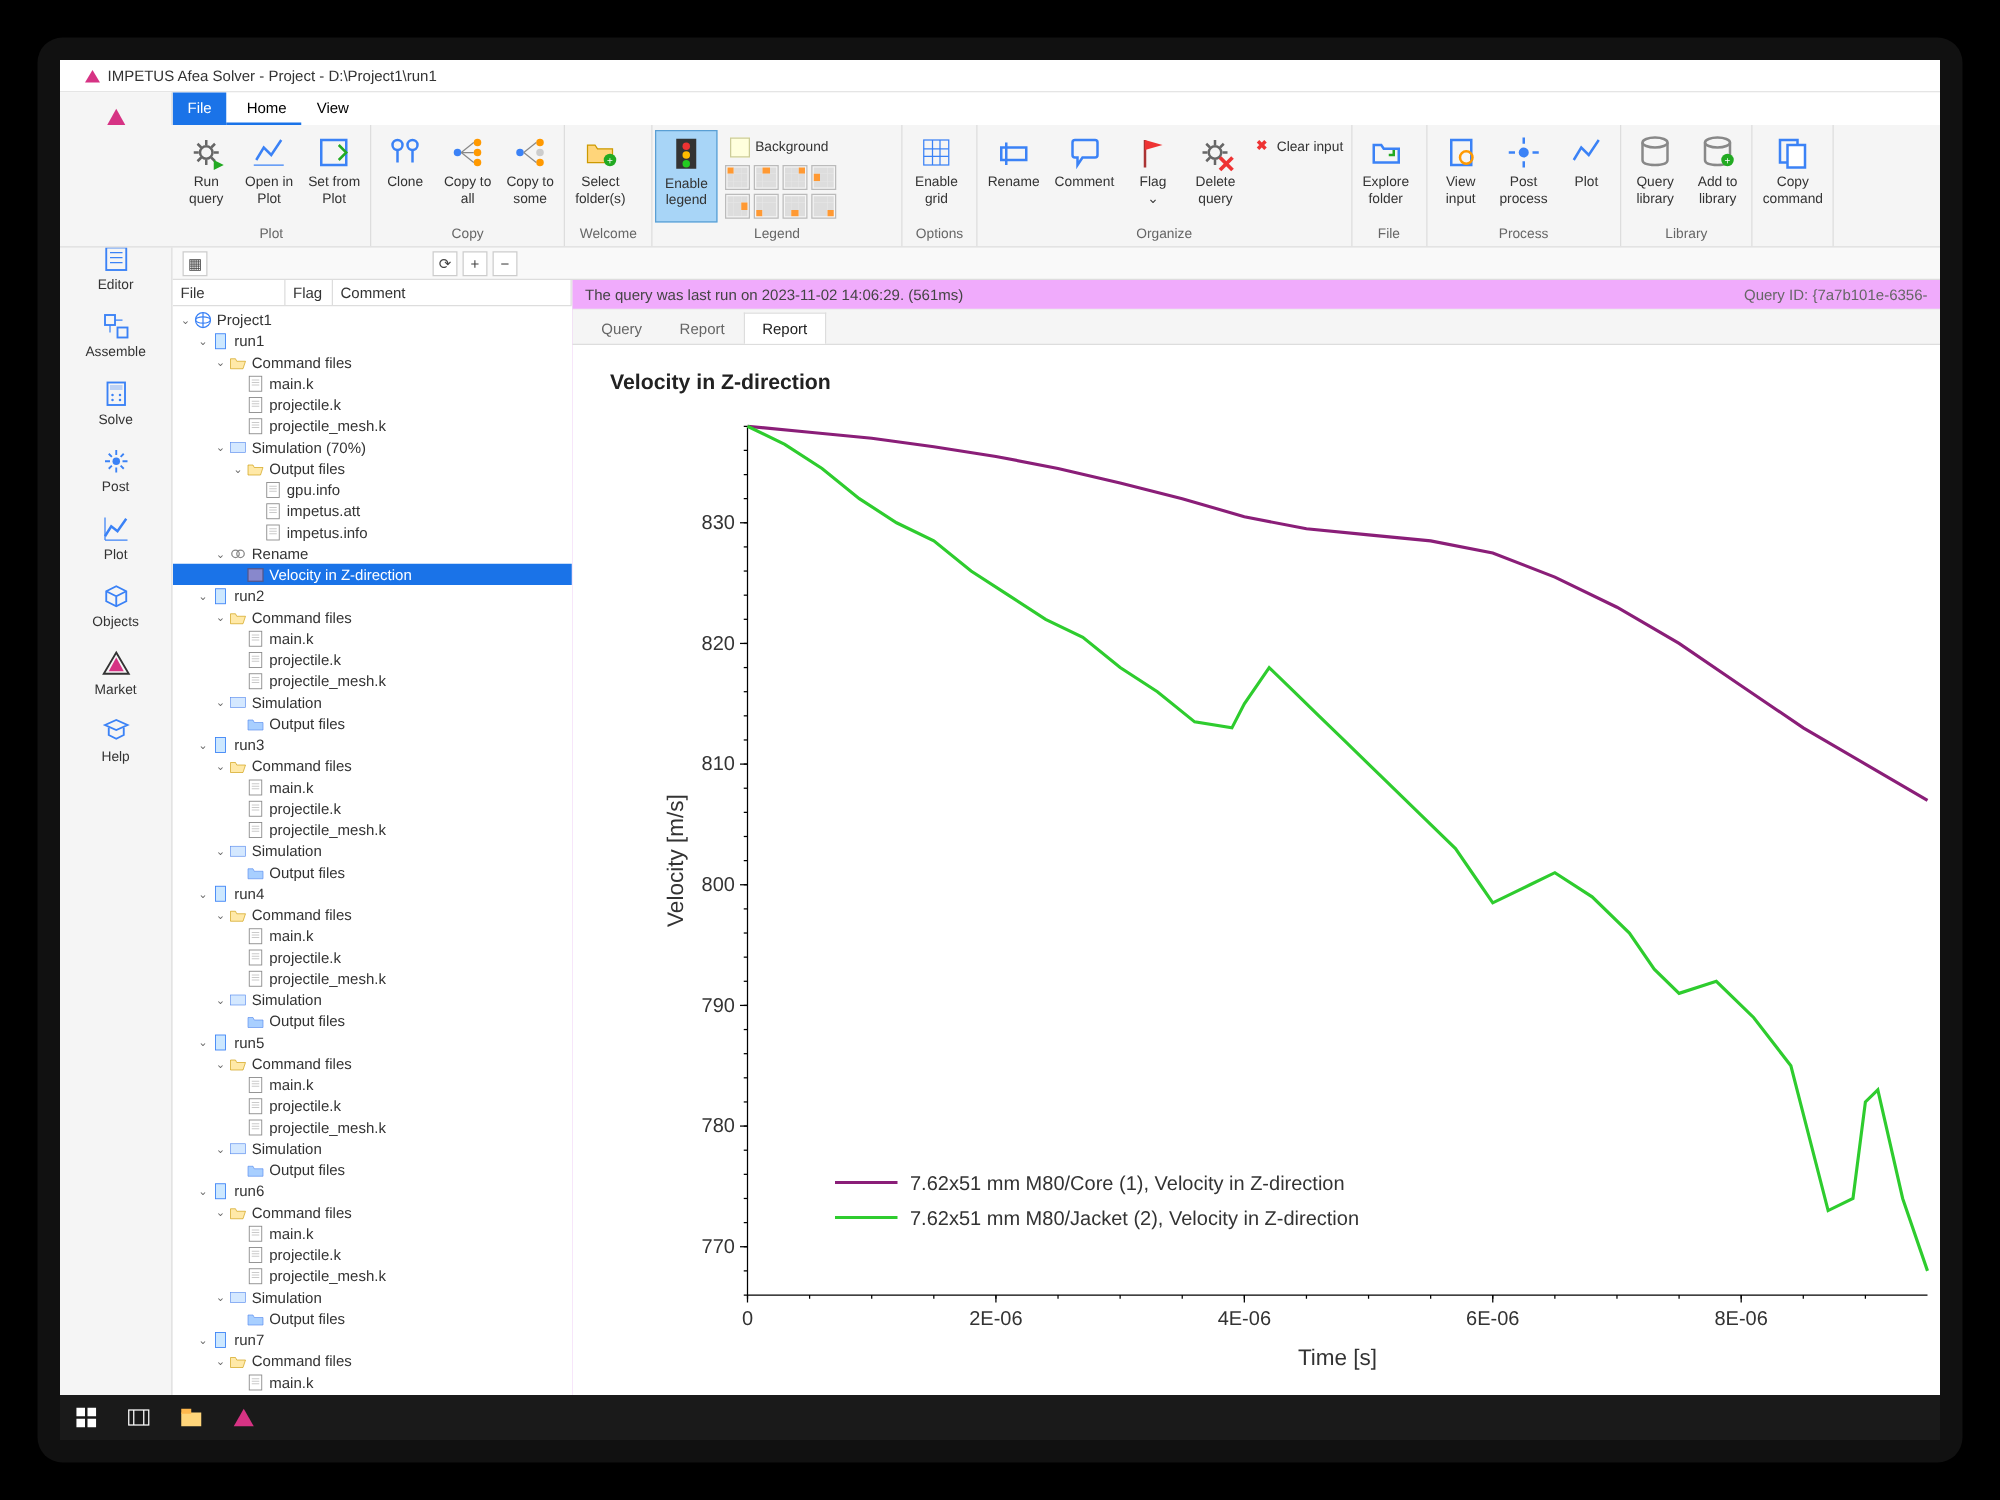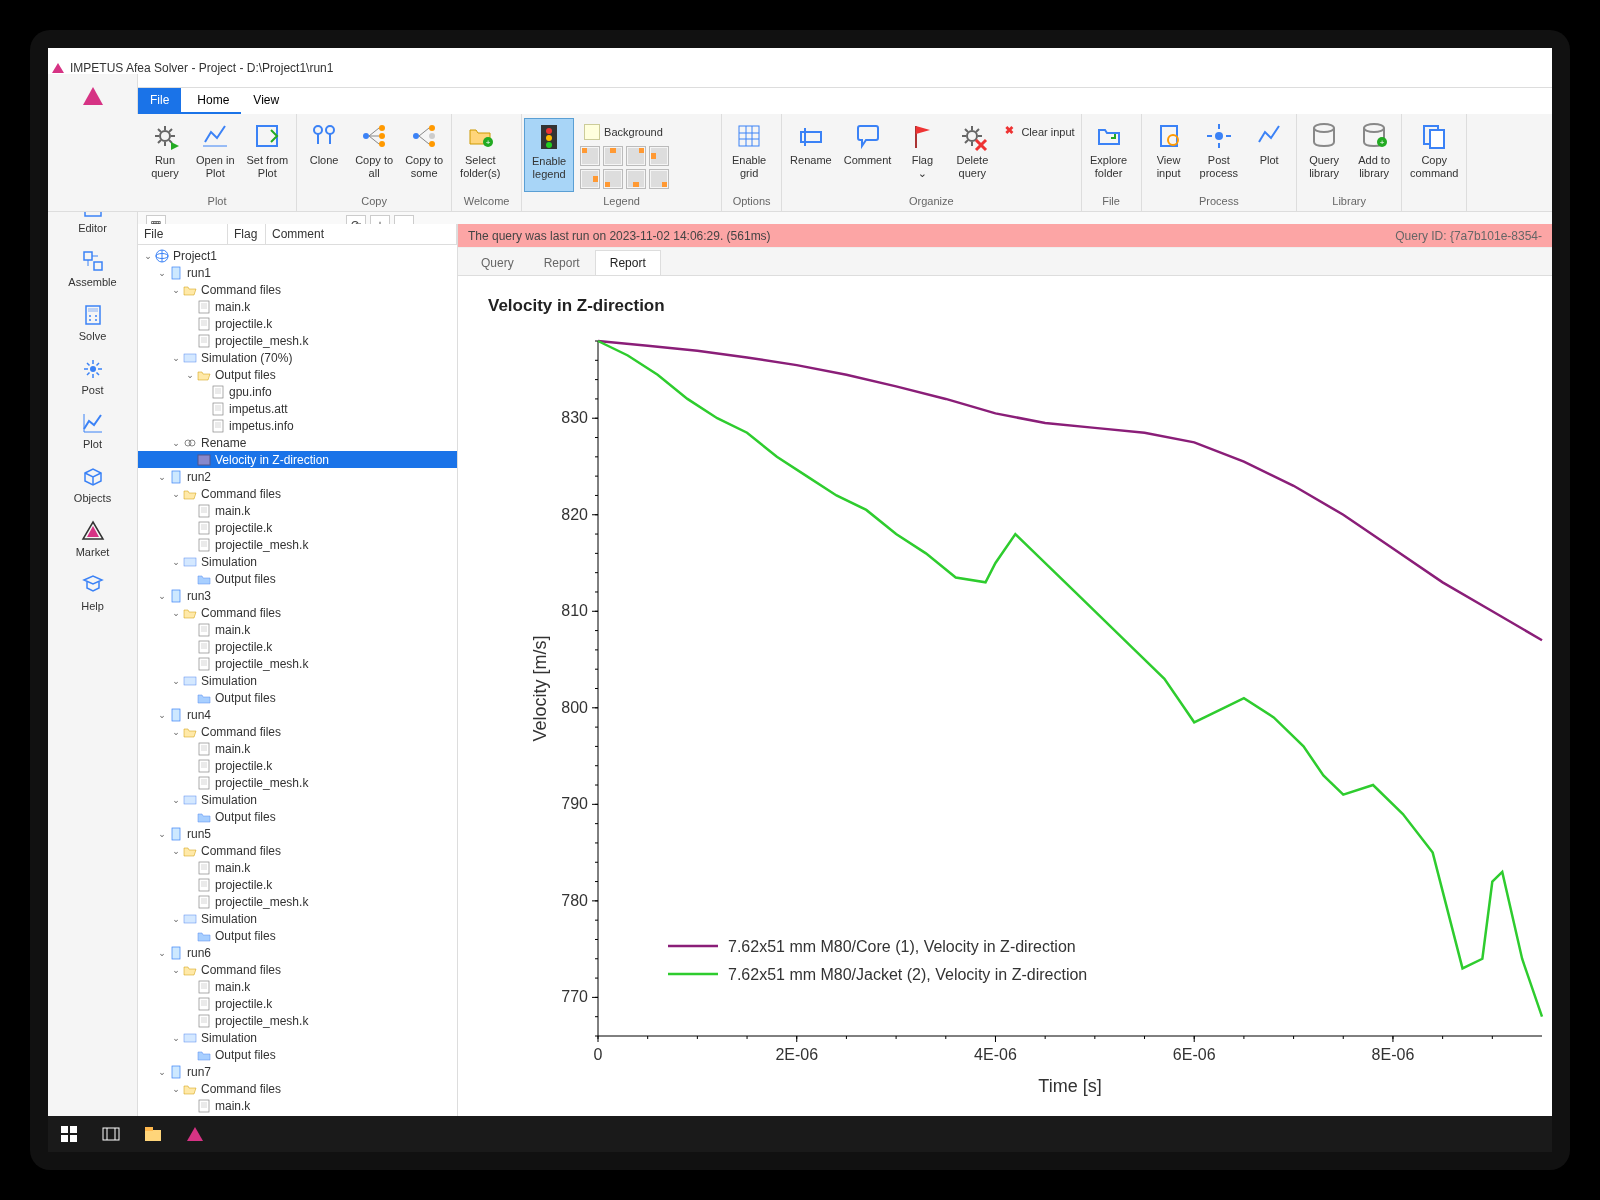--- a/index.html
+++ b/index.html
@@ -1,19 +1,19 @@
 <!DOCTYPE html>
 <html><head>
 <meta charset="utf-8">
 <style>
 * { margin: 0; padding: 0; box-sizing: border-box; font-family: "Segoe UI", Arial, sans-serif; }
 body { background: #000; width: 1600px; height: 1200px; overflow: hidden; position: relative; }
 .bezel { position: absolute; inset: 30px; border-radius: 20px; background: #111; padding: 18px; }
 .screen { width: 100%; height: 100%; background: #fff; position: relative; overflow: hidden; }
-.titlebar { height: 40px; background: #fff; border-bottom: 1px solid #ddd; display: flex; align-items: center; padding-left: 4px; font-size: 12px; color: #333; }
+.titlebar { height: 26px; background: #fff; border-bottom: 1px solid #ddd; display: flex; align-items: center; padding-left: 20px; font-size: 12px; color: #333; }
 .titlebar .tri { width: 0; height: 0; border-left: 6px solid transparent; border-right: 6px solid transparent; border-bottom: 10px solid #d63384; margin-right: 6px; }
 .menubar { height: 26px; background: #fff; display: flex; padding-left: 90px; font-size: 12px; }
 .menubar .mitem { padding: 5px 12px; cursor: pointer; }
 .menubar .mitem.selected { background: #1a73e8; color: #fff; }
 .ribbon { height: 98px; background: #f5f5f5; border-bottom: 1px solid #ddd; display: flex; position: relative; }
 .leftnav { position: absolute; left: 0; top: 26px; width: 90px; bottom: 36px; background: #f5f5f5; border-right: 1px solid #ddd; display: flex; flex-direction: column; align-items: center; padding-top: 4px; }
 .leftnav .nitem { width: 60px; display: flex; flex-direction: column; align-items: center; padding: 6px 0; font-size: 11px; color: #333; cursor: pointer; margin-bottom: 2px; }
 .leftnav .nitem.selected { background: #d9edfc; border: 1px solid #7ab8e6; }
 .leftnav .nicon { width: 26px; height: 26px; margin-bottom: 2px; display: flex; align-items: center; justify-content: center; }
 .leftnav svg { width: 24px; height: 24px; }
@@ -31,21 +31,21 @@
 .midbar .tbtn { width: 20px; height: 20px; border: 1px solid #ccc; background: #fff; cursor: pointer; display: flex; align-items: center; justify-content: center; }
 .content { position: absolute; left: 90px; right: 0; top: 176px; bottom: 36px; display: flex; }
 .tree-pane { width: 320px; border-right: 1px solid #ddd; overflow: auto; background: #fff; }
 .tree-head { display: flex; border-bottom: 1px solid #ddd; font-size: 12px; background: #fff; position: sticky; top: 0; }
 .tree-head .th { padding: 3px 6px; border-right: 1px solid #ddd; color: #333; }
 .tree { font-size: 12px; color: #333; padding: 2px 0 20px 0; }
 .tnode { display: flex; align-items: center; height: 17px; white-space: nowrap; cursor: pointer; }
 .tnode.sel { background: #1a73e8; color: #fff; }
 .caret { width: 12px; text-align: center; color: #666; font-size: 9px; }
 .ticon { width: 16px; height: 14px; margin-right: 3px; display: flex; align-items: center; justify-content: center; }
-.result-pane { flex: 1; display: flex; flex-direction: column; background: #fca5a5; }
+.result-pane { flex: 1; display: flex; flex-direction: column; background: #f0abfc; }
 .status-line { height: 24px; display: flex; align-items: center; font-size: 12px; color: #444; padding: 0 10px; border-bottom: 1px solid #eee; }
 .status-line .qid { margin-left: auto; color: #666; }
 .tabs { height: 28px; display: flex; border-bottom: 1px solid #ddd; background: #f5f5f5; font-size: 12px; align-items: flex-end; padding-left: 8px; }
 .tab { padding: 5px 14px; color: #666; cursor: pointer; border: 1px solid transparent; border-bottom: none; }
 .tab.sel { background: #fff; border-color: #ddd; color: #222; }
 .chart-area { flex: 1; padding: 20px 6px 6px 30px; background: #fff; position: relative; }
 .chart-title { font-size: 17px; font-weight: 600; color: #222; margin-bottom: 10px; }
 .plot-box { position: absolute; left: 70px; right: 0; top: 55px; bottom: 10px; }
 .taskbar { position: absolute; left: 0; right: 0; bottom: 0; height: 36px; background: #1a1a1a; display: flex; align-items: center; }
 .taskbar .start { width: 42px; height: 36px; display: flex; align-items: center; justify-content: center; color: #fff; cursor: pointer; }
@@ -1084,21 +1084,21 @@
                   <line x1="3" y1="8" x2="9" y2="8" stroke="#aaa" stroke-width="0.5"></line>
                 </svg>
               </span>
               <span>projectile.k</span>
             </div>
           </div>
   </div>
   <div class="result-pane">
     <div class="status-line">
       <span>The query was last run on 2023-11-02 14:06:29. (561ms)</span>
-      <span class="qid"><span>Query ID:</span> <span>{7a7b101e-8354-</span></span>
+      <span class="qid"><span>Query ID:</span> <span>{7a7b101e-6356-</span></span>
     </div>
     <div class="tabs">
       <div class="tab">Query</div>
       <div class="tab">Report</div>
       <div class="tab sel">Report</div>
     </div>
     <div class="chart-area">
       <div class="chart-title">Velocity in Z-direction</div>
       <div class="plot-box"><svg id="chart" width="100%" height="100%" viewBox="0 0 1024 775">
                 <line x1="70" y1="10" x2="70" y2="705" stroke="#000"></line>

